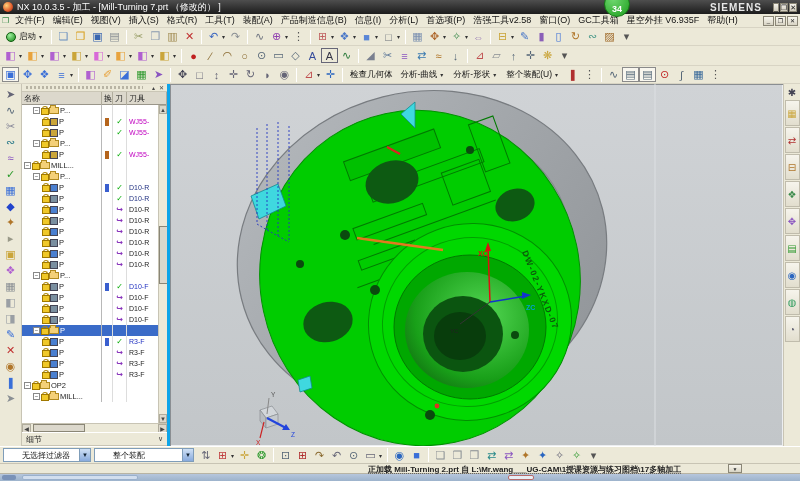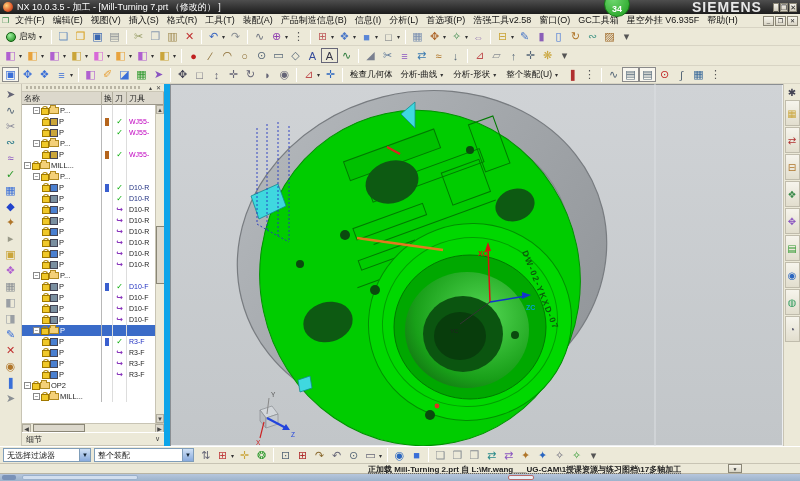--- a/index.html
+++ b/index.html
@@ -6,21 +6,21 @@
   *{box-sizing:border-box;}
   #app{position:relative;width:800px;height:481px;overflow:hidden;
        font-family:"Liberation Sans","DejaVu Sans",sans-serif;
        background:#ece9d8;user-select:none;}
   
   .title-bar{height:14px;background:linear-gradient(#4e4e4e,#1c1c1c);display:flex;align-items:center;
              color:#fff;font-size:9px;padding:0 3px;gap:4px;}
   .nx-logo{width:10px;height:10px;border-radius:50%;
            background:radial-gradient(circle at 35% 35%,#ffd27a,#e05a2b 60%,#7a1f08);flex:0 0 auto;}
   .title-text{flex:1;white-space:nowrap;overflow:hidden;}
-  .brand{font-weight:bold;letter-spacing:1px;font-size:14px;margin-right:6px;color:#e8e8e8;}
+  .brand{font-weight:bold;letter-spacing:1px;font-size:10px;margin-right:6px;color:#e8e8e8;}
   .winbtn{width:14px;height:11px;background:linear-gradient(#f4f2ea,#cfcabb);border:1px solid #8a8676;
           color:#222;font-size:7px;line-height:9px;text-align:center;margin-left:1px;}
   
   .menu-bar{height:14px;background:#ece9d8;border-bottom:1px solid #d8d4c4;display:flex;align-items:center;
             font-size:9px;color:#111;padding:0 2px;white-space:nowrap;}
   .menu-item{padding:0 4px;height:13px;line-height:13px;}
   .child-icon{color:#3a8a4a;font-size:8px;margin-right:2px;}
   .childbtns{margin-left:auto;display:flex;}
   .cbtn{width:11px;height:10px;border:1px solid #8a8676;background:linear-gradient(#f8f6ee,#d8d4c4);
         font-size:6px;line-height:8px;text-align:center;color:#222;margin-left:1px;}
@@ -36,21 +36,21 @@
   .tbtn{display:inline-flex;align-items:center;gap:3px;font-size:8.5px;color:#111;padding:1px 3px;
         border:1px solid transparent;flex:0 0 auto;}
   .orb{width:10px;height:10px;border-radius:50%;background:radial-gradient(circle at 35% 30%,#9ef09e,#1a8a1a);
        border:1px solid #0d5a0d;}
   
   .main{display:flex;height:362px;}
   .lstrip{flex:0 0 22px;background:#ece9d8;border-right:1px solid #c8c4b4;display:flex;flex-direction:column;
           align-items:center;padding-top:2px;overflow:hidden;}
   .lstrip .tb-icon{width:18px;height:16px;font-size:11px;}
   
-  .nav-panel{flex:0 0 148px;background:#0ea5e9;border-right:6px solid #0ea5e9;display:flex;flex-direction:column;font-size:7.5px;}
+  .nav-panel{flex:0 0 148px;background:#0ea5e9;border-right:3px solid #0ea5e9;display:flex;flex-direction:column;font-size:7.5px;}
   .grip{height:8px;background:#ece9d8;border-bottom:1px solid #cac6b6;position:relative;}
   .grip .dots{position:absolute;left:4px;top:2px;right:24px;height:3px;
               background:repeating-linear-gradient(90deg,#b8b4a4 0 2px,transparent 2px 4px);}
   .grip .gbtn{position:absolute;top:0;font-size:6px;color:#444;line-height:8px;}
   .tree-header{display:flex;height:13px;background:#dcd8cc;border-bottom:1px solid #9a968a;align-items:center;
                font-size:8px;color:#222;}
   .th{padding-left:2px;border-right:1px solid #b0ac9c;height:13px;line-height:13px;overflow:hidden;}
   .treewrap{flex:1;position:relative;background:#fff;overflow:hidden;}
   .tree{position:absolute;left:0;top:0;right:9px;bottom:0;}
   .trow{display:flex;height:11px;align-items:center;color:#222;}
@@ -87,21 +87,21 @@
   .viewport svg{position:absolute;left:0;top:0;}
   .rstrip{flex:0 0 17px;background:#ece9d8;border-left:1px solid #c8c4b4;display:flex;flex-direction:column;
           align-items:center;padding-top:1px;gap:1px;overflow:hidden;}
   .rstrip .tb-icon{width:15px;height:26px;font-size:10px;border:1px solid #c0bcac;background:linear-gradient(#f6f4ec,#e2dece);}
   .rstrip .tb-icon.flat{height:14px;border:none;background:none;}
   
   .sel-bar{height:18px;background:#ece9d8;border-top:1px solid #fff;border-bottom:1px solid #c8c4b4;
            display:flex;align-items:center;padding:0 3px;white-space:nowrap;overflow:hidden;}
   .combo{height:14px;background:#fff;border:1px solid #7f9db9;display:flex;align-items:center;font-size:8px;
          color:#111;margin-right:3px;}
-  .combo .cval{padding:0 3px;overflow:hidden;}
+  .combo .cval{padding:0 18px;overflow:hidden;}
   .combo .cdd{width:11px;height:12px;background:linear-gradient(#cfe0f5,#88aadd);border-left:1px solid #7f9db9;
               color:#123;font-size:6px;line-height:12px;text-align:center;}
   
   .status-bar{height:10px;background:#ece9d8;border-bottom:1px solid #b8b4a4;position:relative;font-size:8px;}
   .status-msg{position:absolute;left:368px;top:0;font-weight:bold;color:#222;white-space:nowrap;
               text-decoration:underline dotted 1px #666;}
   .status-dd{position:absolute;right:58px;top:0;width:14px;height:9px;border:1px solid #8a8676;
              background:linear-gradient(#f8f6ee,#d8d4c4);font-size:5px;text-align:center;line-height:8px;color:#333;}
   
   .taskbar{height:7px;background:linear-gradient(#b6c6dc,#9db3cc);position:relative;}

